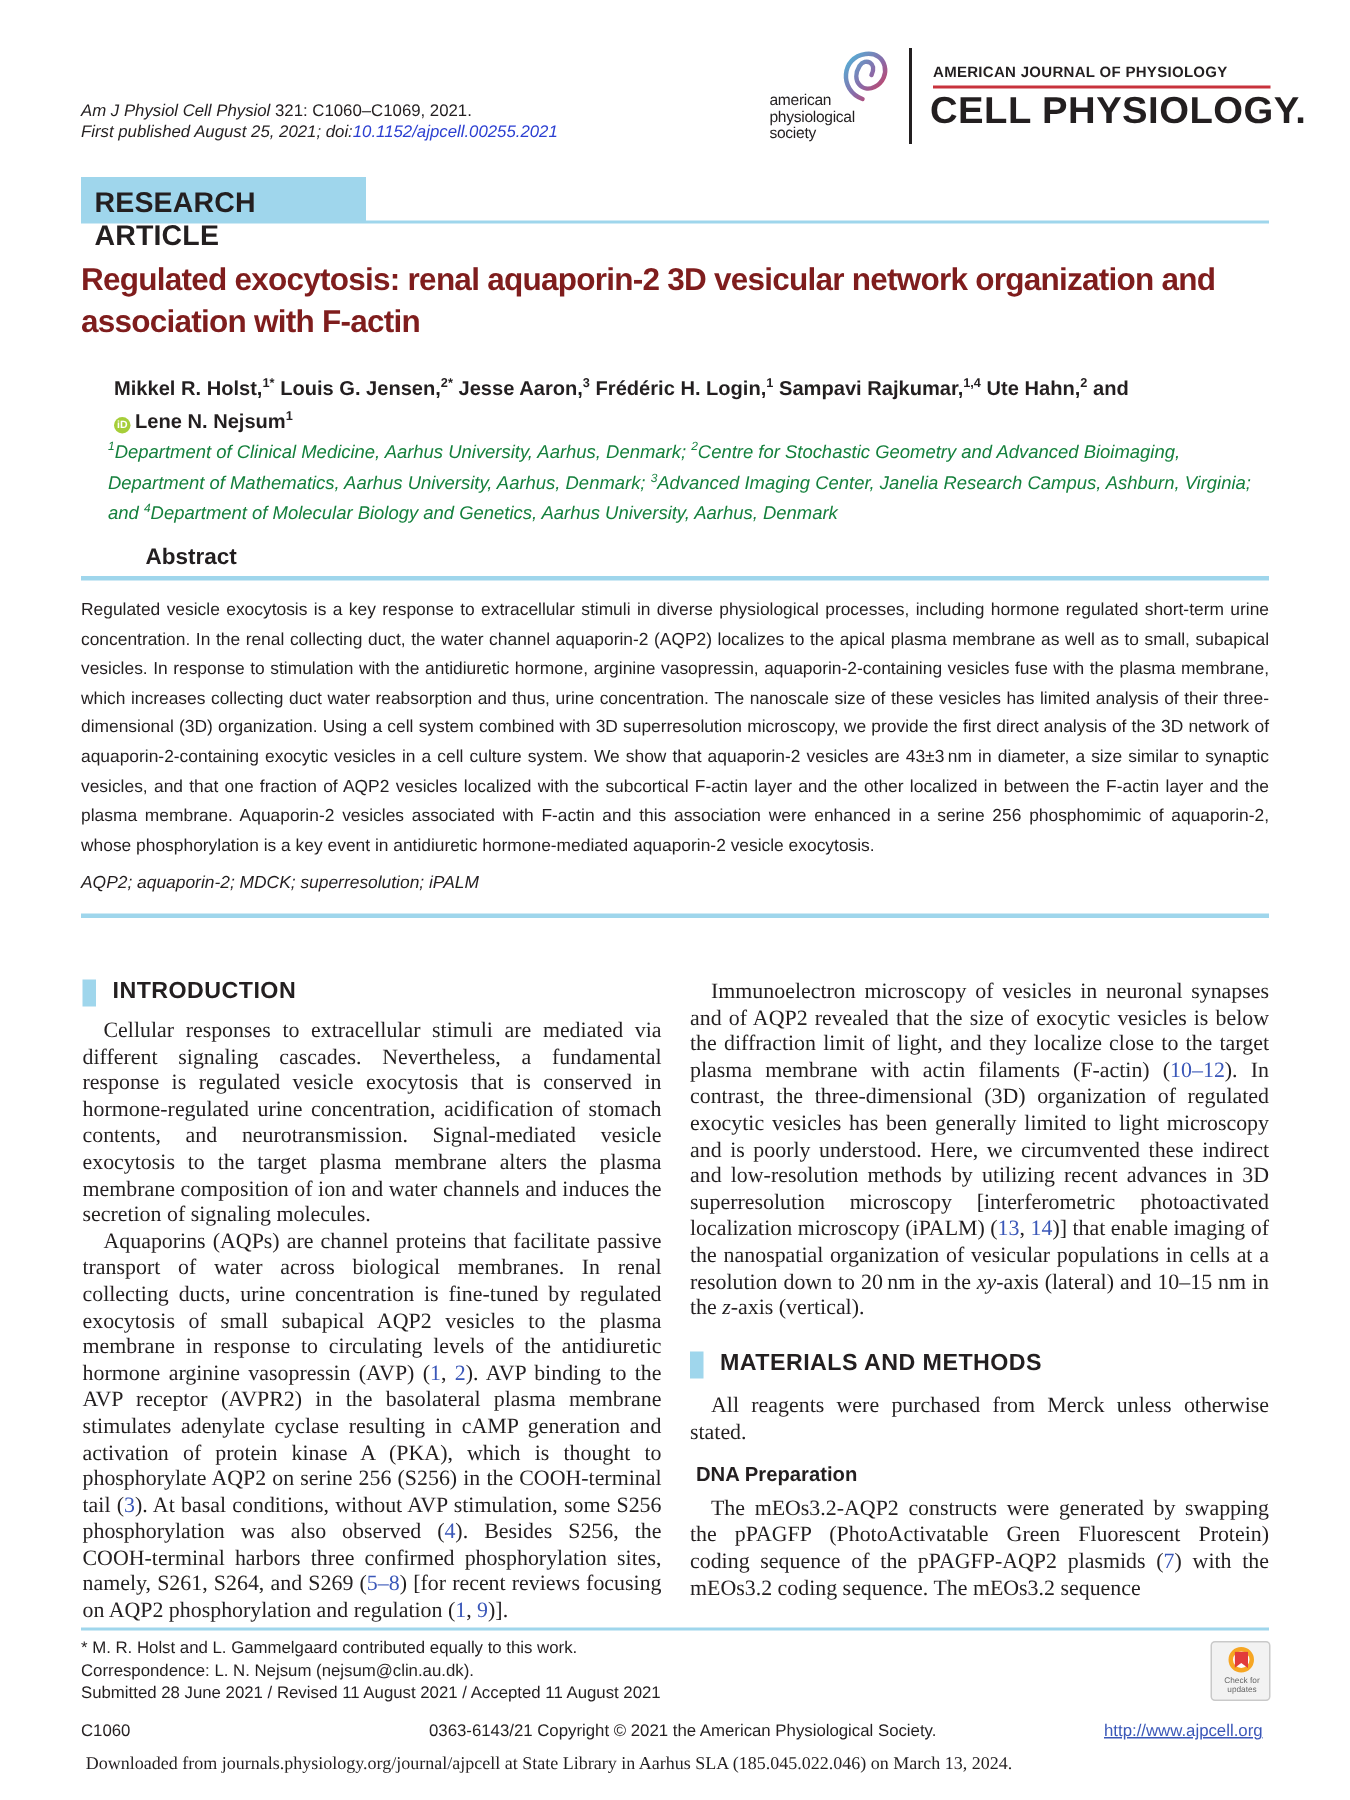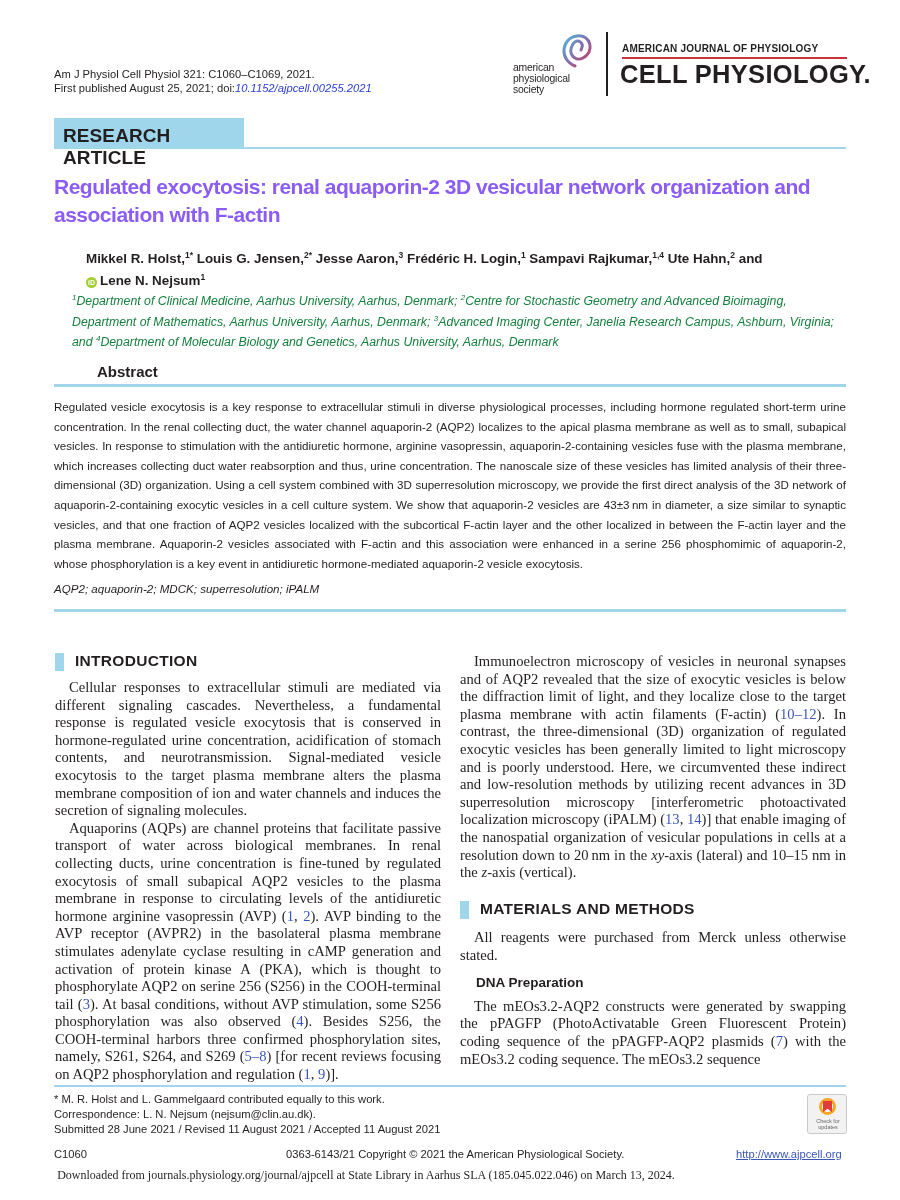--- a/index.html
+++ b/index.html
@@ -1,53 +1,53 @@
 <!DOCTYPE html>
 <html><head>
 <meta charset="utf-8">
 <style>
   * { box-sizing: border-box; margin: 0; padding: 0; }
   html, body { width: 900px; height: 1200px; background: #ffffff; overflow: hidden; }
   body { position: relative; color: #231f20; font-family: "Liberation Sans", sans-serif; }
 
   .citation { position: absolute; left: 54px; top: 67px; font-size: 11.2px; line-height: 14px; color: #231f20; }
-  .citation .it { }
+  .citation .it { font-style: italic; }
   .citation a { color: #2b3fd1; text-decoration: none; font-style: italic; text-align: center; }
 
   .aps-logo { position: absolute; left: 513px; top: 30px; width: 90px; height: 70px; }
   .aps-logo svg { position: absolute; left: 42px; top: 0; }
   .aps-text { position: absolute; left: 0; top: 32px; font-size: 10.4px; line-height: 11px; color: #231f20; letter-spacing: -0.2px; }
   .logo-divider { position: absolute; left: 606px; top: 32px; width: 1.5px; height: 64px; background: #231f20; }
   .journal-top { position: absolute; left: 622px; top: 43px; font-size: 10px; font-weight: bold; letter-spacing: 0.2px; color: #231f20; }
   .journal-rule { position: absolute; left: 622px; top: 57px; width: 225px; height: 2px; background: #c8323c; }
   .journal-main { position: absolute; left: 620px; top: 60px; font-size: 25px; font-weight: bold; letter-spacing: 0.3px; color: #231f20; transform: scaleX(1.02); transform-origin: left; }
 
   .ra-badge { position: absolute; left: 54px; top: 118px; width: 190px; height: 31px; background: #9fd6ec; padding: 7px 9px 0 9px; font-size: 19px; font-weight: bold; color: #231f20; letter-spacing: 0.1px; }
   .ra-rule { position: absolute; left: 244px; top: 147px; width: 602px; height: 2px; background: #9fd6ec; }
 
-  .title { position: absolute; left: 54px; top: 173px; width: 800px; font-size: 21px; font-weight: bold; line-height: 28px; color: #8b5cf6; letter-spacing: -0.5px; }
+  .title { position: absolute; left: 54px; top: 173px; width: 800px; font-size: 21px; font-weight: bold; line-height: 28px; color: #7f1d1d; letter-spacing: -0.5px; }
 
-  .authors { position: absolute; left: 86px; top: 248px; width: 780px; font-size: 13.4px; font-weight: bold; line-height: 22px; color: #231f20; }
+  .authors { position: absolute; left: 76px; top: 248px; width: 780px; font-size: 13.4px; font-weight: bold; line-height: 22px; color: #231f20; }
   .authors sup { font-size: 8.5px; vertical-align: 5px; line-height: 0; }
   .orcid { display: inline-block; width: 11px; height: 11px; border-radius: 50%; background: #a6ce39; color: #fff; font-size: 7px; text-align: center; line-height: 11px; vertical-align: 0px; margin-right: 3px; font-weight: bold; }
   .affil { position: absolute; left: 72px; top: 291px; width: 780px; font-size: 12.3px; font-style: italic; line-height: 20.5px; color: #15803d; }
   .affil sup { font-size: 8px; vertical-align: 5px; line-height: 0; font-style: italic; }
 
   .abs-h { position: absolute; left: 70px; top: 363px; font-size: 15px; font-weight: bold; color: #231f20; margin-left: 27px; }
   .abs-rule { position: absolute; left: 54px; top: 384px; width: 792px; height: 3px; background: #9fd6ec; }
   .abs-body { position: absolute; left: 54px; top: 397px; width: 792px; font-size: 11.6px; line-height: 19.6px; text-align: justify; color: #231f20; }
   .keywords { position: absolute; left: 54px; top: 582px; font-size: 11.6px; font-style: italic; color: #231f20; }
   .abs-rule2 { position: absolute; left: 54px; top: 609px; width: 792px; height: 3px; background: #9fd6ec; }
 
   .sec-h { position: absolute; font-size: 15.5px; font-weight: bold; color: #231f20; letter-spacing: 0.3px; }
   .sec-h .bar { position: absolute; left: -20px; top: 1px; width: 9px; height: 18px; background: #9fd6ec; }
   .col { position: absolute; width: 386px; font-family: "Liberation Serif", serif; font-size: 14.6px; line-height: 17.6px; text-align: justify; color: #231f20; }
   .col p { text-indent: 14px; }
   .col a, .ref { color: #3a57b8; text-decoration: none; }
-  .sub-h { font-family: "Liberation Sans", sans-serif; font-weight: bold; font-size: 13.5px; margin: 10px 0 6px 16px; text-indent: 0; }
+  .sub-h { font-family: "Liberation Sans", sans-serif; font-weight: bold; font-size: 13.5px; margin: 10px 0 6px 4px; text-indent: 0; }
 
   .foot-rule { position: absolute; left: 54px; top: 1085px; width: 792px; height: 1.5px; background: #9fd6ec; }
   .footnotes { position: absolute; left: 54px; top: 1092px; font-size: 11.2px; line-height: 15px; color: #231f20; }
   .check-upd { position: absolute; left: 807px; top: 1094px; width: 40px; height: 40px; border: 1px solid #c9c9c9; border-radius: 3px; background: #f2f2f2; }
   .check-upd .circ { position: absolute; left: 11px; top: 3px; width: 17px; height: 17px; border-radius: 50%; border: 3px solid #f6a623; background: #fff; }
   .check-upd .flag { position: absolute; left: 15px; top: 6px; width: 9px; height: 11px; background: #e23b3b; clip-path: polygon(0 0,100% 0,100% 100%,50% 70%,0 100%); }
   .check-upd .lbl { position: absolute; left: 0; top: 23px; width: 40px; font-size: 5.5px; line-height: 6px; text-align: center; color: #666; }
 
   .page-num { position: absolute; left: 54px; top: 1148px; font-size: 11.2px; color: #231f20; }
   .copyright { position: absolute; left: 286px; top: 1148px; font-size: 11.2px; color: #231f20; }

